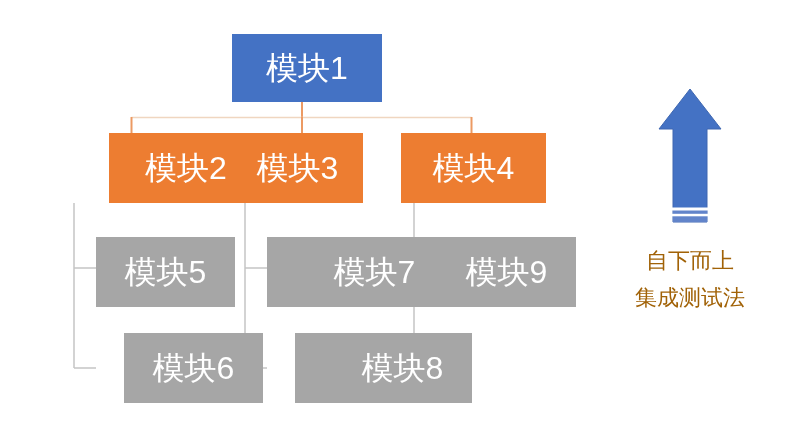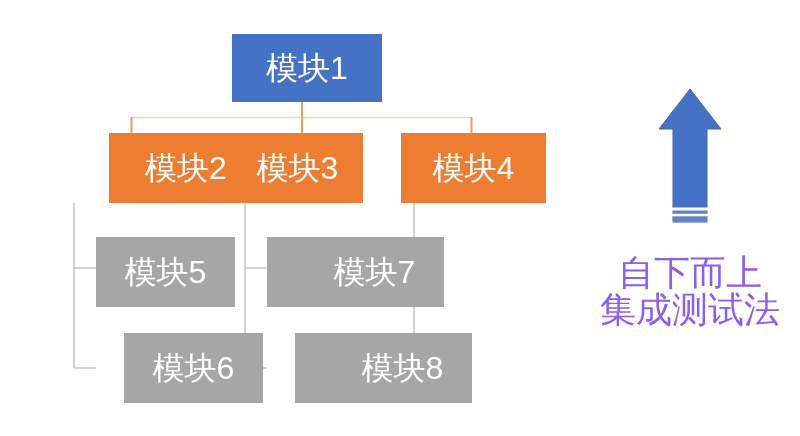--- a/index.html
+++ b/index.html
@@ -40,25 +40,25 @@
   #connector-layer {
     position: absolute;
     left: 0; top: 0;
     width: 800px;
     height: 436px;
     pointer-events: none;
   }
   #annotation {
     position: absolute;
     left: 600px;
-    top: 254px;
+    top: 242px;
     width: 180px;
     text-align: center;
-    color: #8b5cf6;
-    font-size: 36px;
+    color: #a16207;
+    font-size: 22px;
     line-height: 37px;
     white-space: nowrap;
   }
 </style>
 </head>
 <body>
 
 <div id="canvas">
 
   <svg id="connector-layer" viewBox="0 0 800 436" xmlns="http://www.w3.org/2000/svg">
@@ -97,19 +97,20 @@
   <div class="box root-box">模块1</div>
 
   <div class="box branch-box branch-1">模块2</div>
   <div class="box branch-box branch-2">模块3</div>
   <div class="box branch-box branch-3">模块4</div>
 
   <div class="box child-box row-1 col-1">模块5</div>
   <div class="box child-box row-2 col-1">模块6</div>
   <div class="box child-box row-1 col-2">模块7</div>
   <div class="box child-box row-2 col-2">模块8</div>
+  <div class="box child-box row-1 col-3">模块9</div>
 
   <div id="annotation">
     <div>自下而上</div>
     <div>集成测试法</div>
   </div>
 
 </div>
 
 </body></html>

